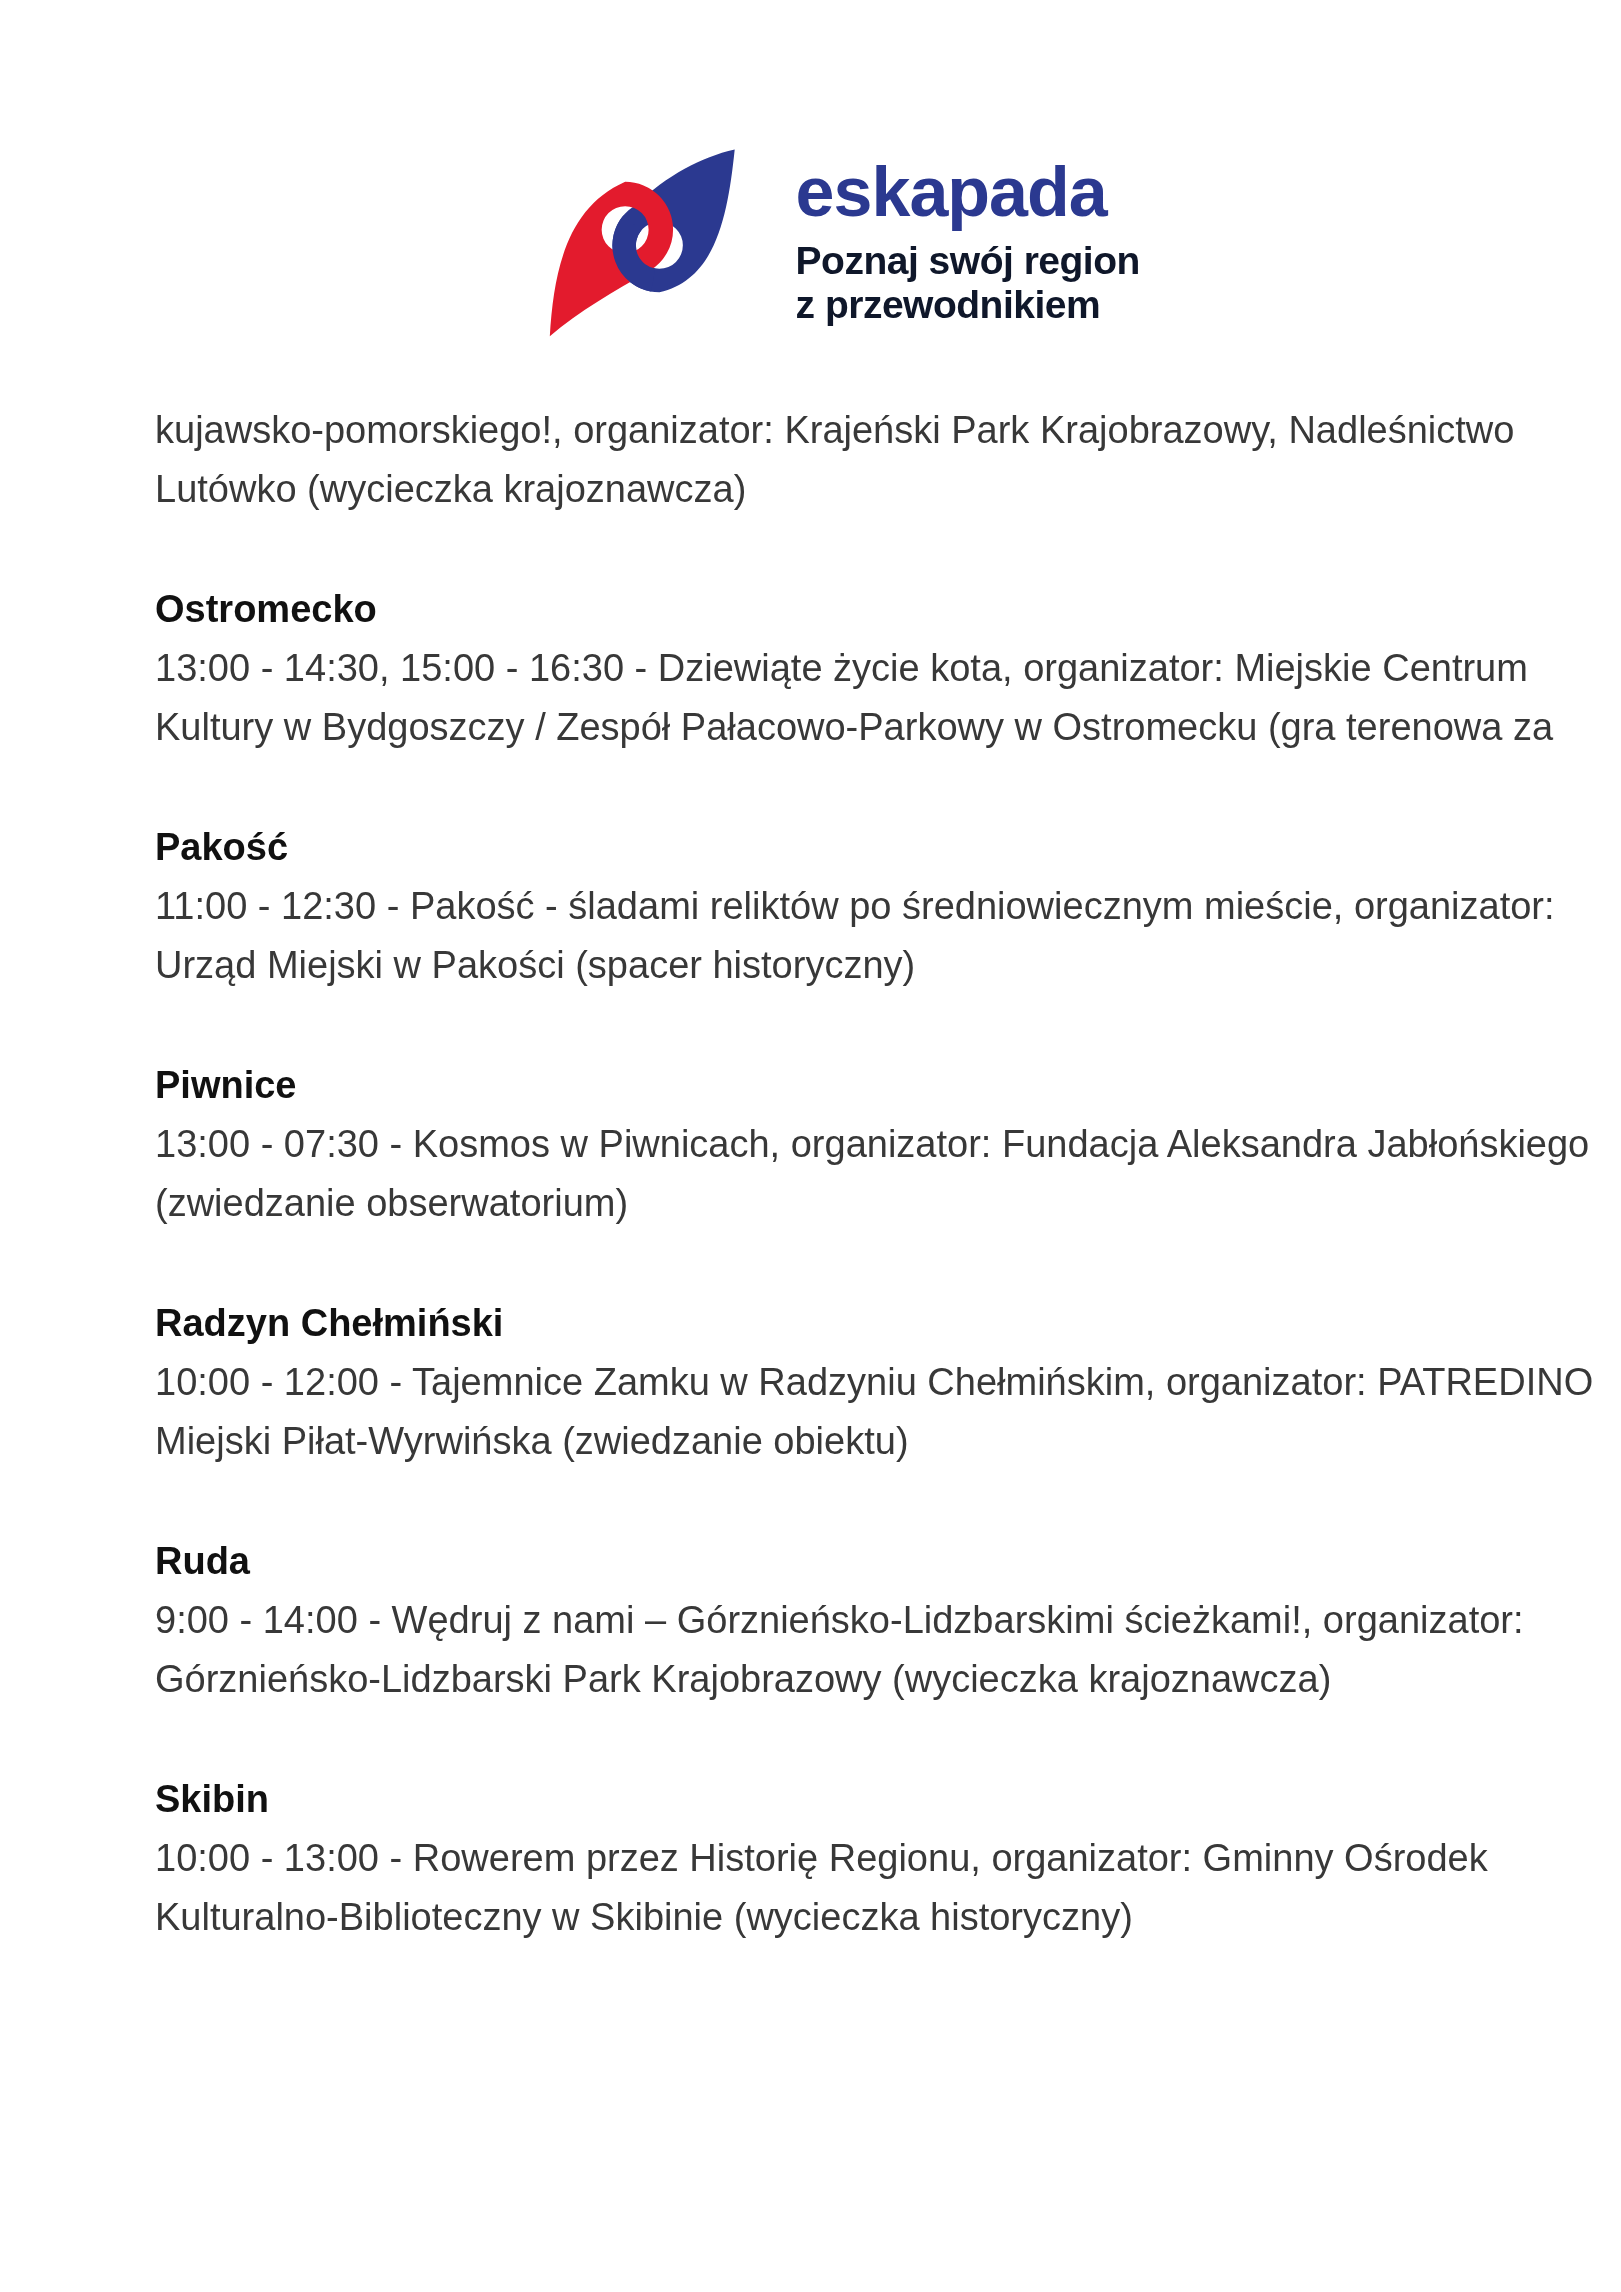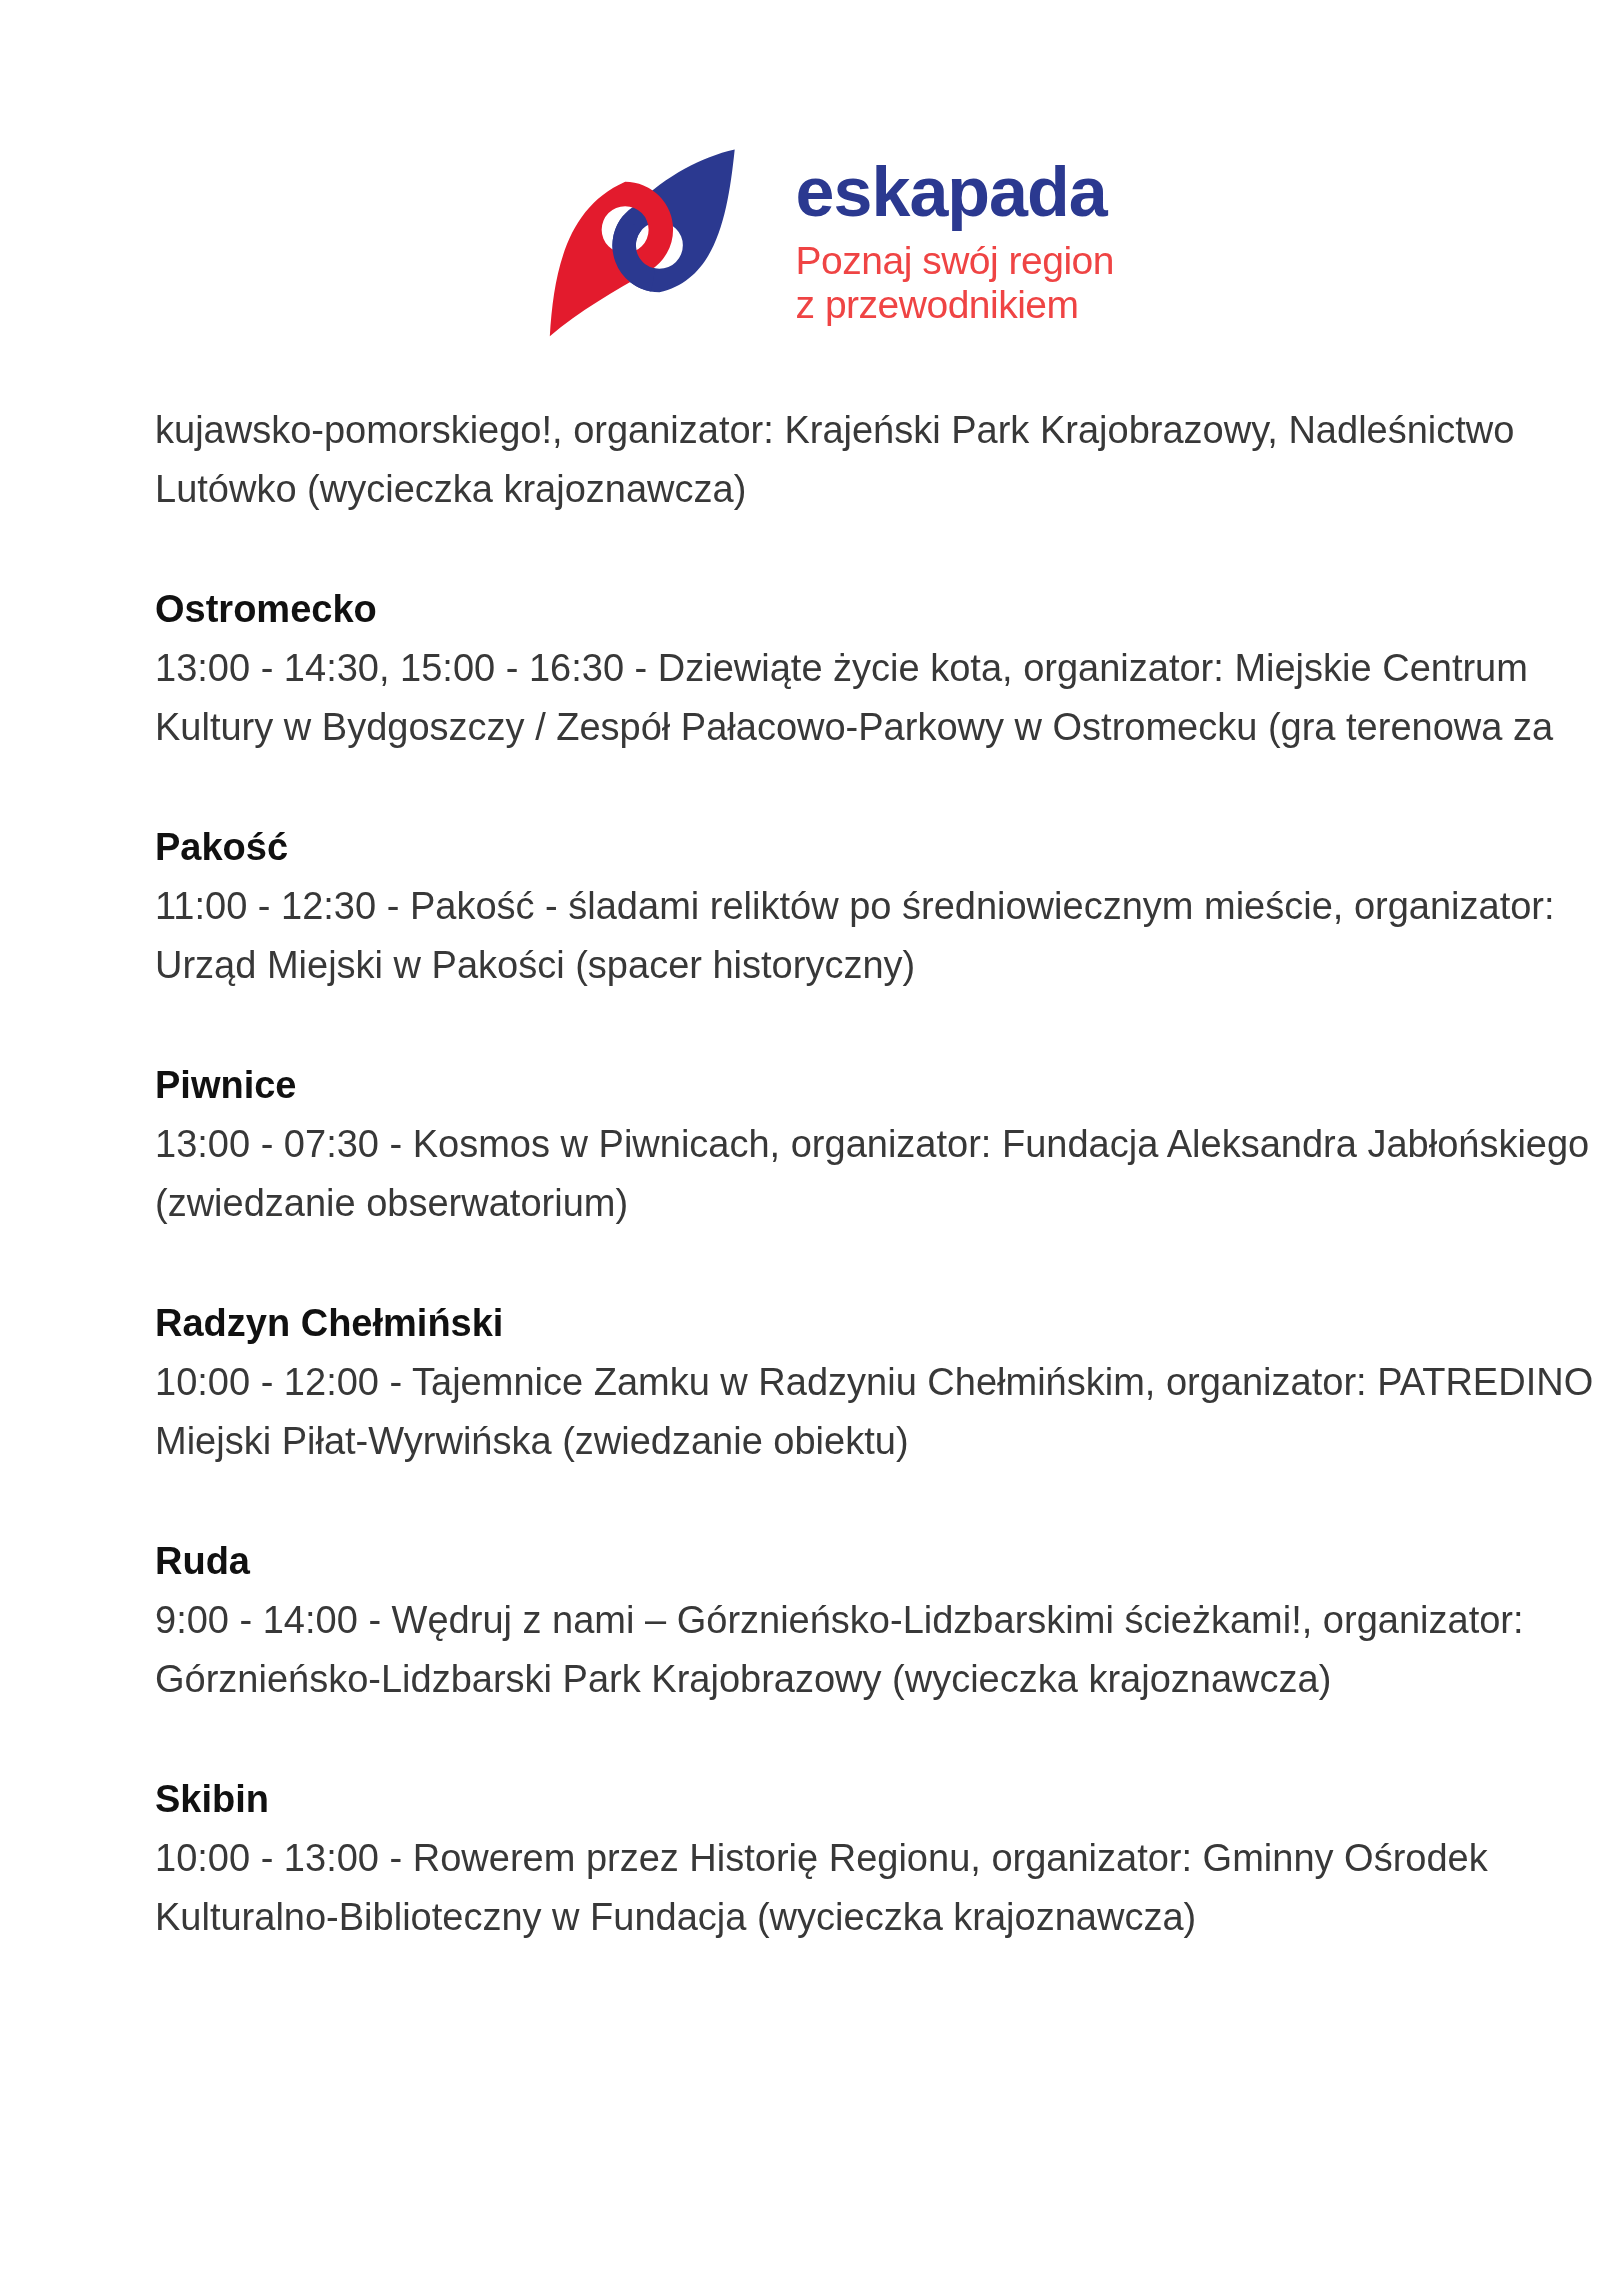--- a/index.html
+++ b/index.html
@@ -31,22 +31,22 @@
   }
   .brand {
     font-size: 70px;
     font-weight: bold;
     color: #2b3990;
     line-height: 82px;
     letter-spacing: -1px;
   }
   .tagline {
     font-size: 39px;
-    font-weight: normal;
-    color: #ef4444;
+    font-weight: bold;
+    color: #0f172a;
     line-height: 44px;
     letter-spacing: -0.5px;
   }
   .tagline.first { margin-top: 6.9px; }
   
   .content {
     margin: 0 155px;
     color: #383838;
     font-size: 38px;
     line-height: 59px;
@@ -114,17 +114,17 @@
 
   <section class="block">
     <div class="heading">Ruda</div>
     <div class="line">9:00 - 14:00 - Wędruj z nami – Górznieńsko-Lidzbarskimi ścieżkami!, organizator:</div>
     <div class="line">Górznieńsko-Lidzbarski Park Krajobrazowy (wycieczka krajoznawcza)</div>
   </section>
 
   <section class="block">
     <div class="heading">Skibin</div>
     <div class="line">10:00 - 13:00 - Rowerem przez Historię Regionu, organizator: Gminny Ośrodek</div>
-    <div class="line">Kulturalno-Biblioteczny w Fundacja (wycieczka krajoznawcza)</div>
+    <div class="line">Kulturalno-Biblioteczny w Skibinie (wycieczka historyczny)</div>
   </section>
 
 </main>
 
 
 </body></html>

